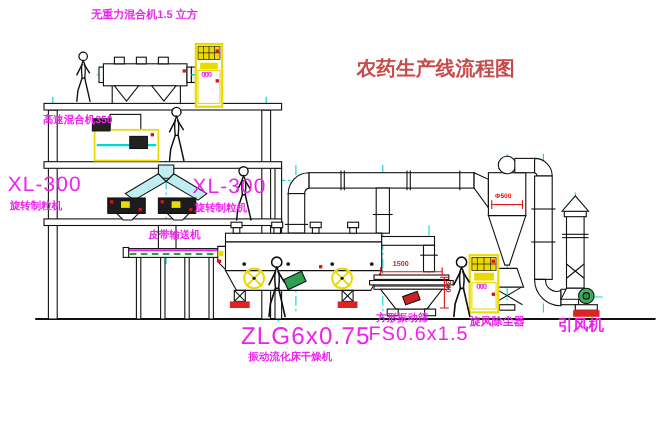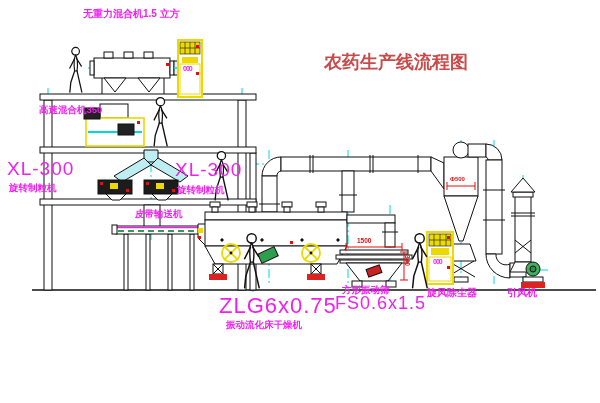--- a/index.html
+++ b/index.html
@@ -22,21 +22,21 @@
   .p-xlL{left:7px;top:159px;}
   .p-nameL{left:9px;top:183px;}
   .p-xlR{left:175px;top:160px;}
   .p-nameR{left:177px;top:185px;}
   .p-belt{left:135px;top:209px;}
   .p-dryname{left:226px;top:285px;margin-top:35px;}
   .p-drymodel{left:219px;top:294px;font-size:22px;}
   .p-scrname{left:342px;top:285px;}
   .p-scrmodel{left:335px;top:294px;font-size:18px;}
   .p-cyclone{left:427px;top:288px;font-size:10px;font-weight:bold;}
-  .p-fan{left:507px;top:288px;font-size:10px;font-weight:bold;text-align:center;}
+  .p-fan{left:507px;top:288px;font-size:14px;font-weight:bold;text-align:center;}
   .p-dim1500{left:357px;top:238px;}
   .p-dim340{left:403px;top:255px;writing-mode:vertical-rl;}
   .p-dimcyc{left:450px;top:176px;font-size:6px;font-weight:bold;}
   .p-dispA{left:183px;top:65px;}
   .p-dispB{left:433px;top:258px;}
 </style>
 </head>
 <body>
 
 <div id="stage">

